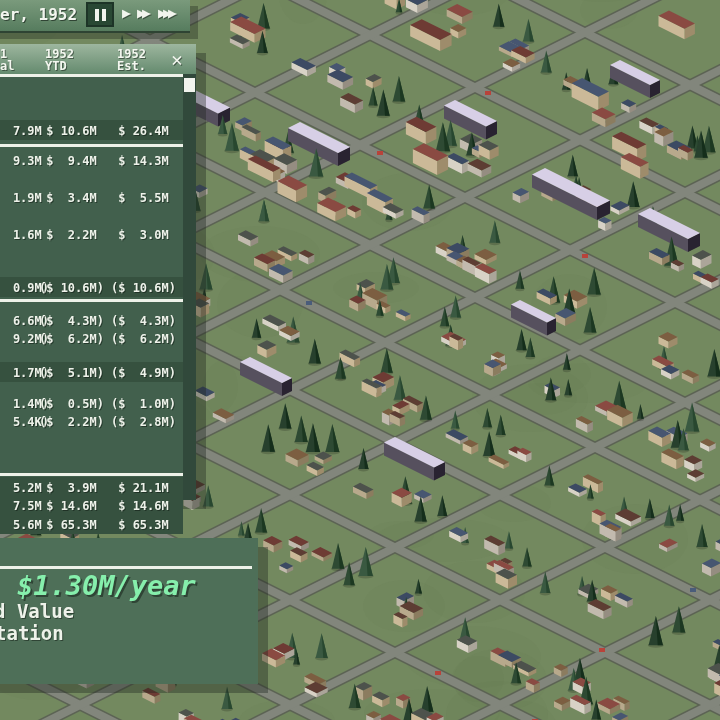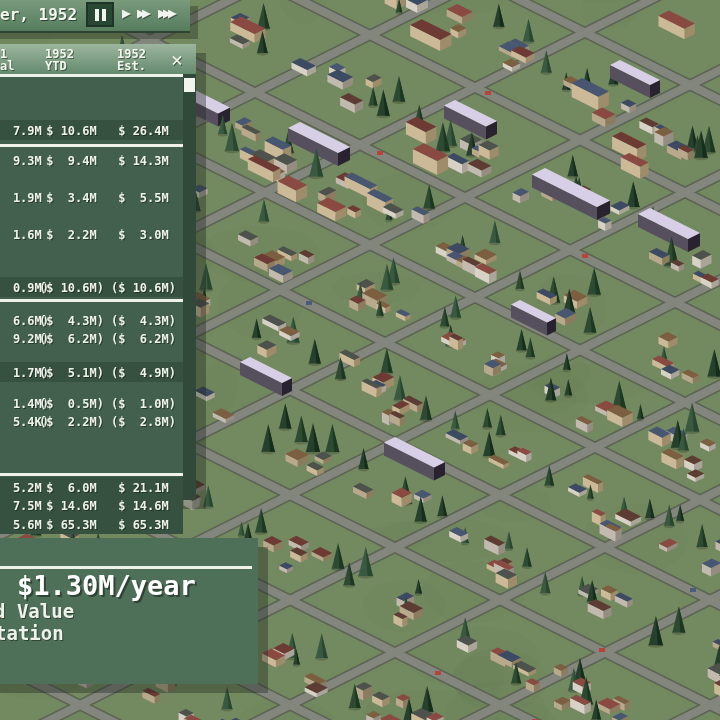--- a/index.html
+++ b/index.html
@@ -46,21 +46,21 @@
     text-shadow:1px 1px 0 rgba(15,25,18,.55);text-align:right;width:66px;}
   .c0{left:43px}.c1{left:98px}.c2{left:170px}
   #scroll-track{position:absolute;left:243px;top:30px;width:13px;height:426px;background:#31493b;}
   #scroll-thumb{position:absolute;left:1px;top:4px;width:11px;height:14px;background:#f2f4ee;}
 
   
   #info-panel{position:absolute;left:-20px;top:538px;width:278px;height:146px;
     background:#4e6f58;box-shadow:10px 9px 0 rgba(30,38,30,.38);}
   #info-rule{position:absolute;left:0;top:28px;width:272px;height:3px;background:#eef2e9;}
   #rate-label{position:absolute;left:37px;top:32px;font-size:27px;font-weight:bold;
-    color:#ffffff;text-shadow:2px 2px 0 rgba(15,25,18,.5);white-space:pre;}
+    color:#86efac;text-shadow:2px 2px 0 rgba(15,25,18,.5);white-space:pre;font-style:italic;}
   .info-line{position:absolute;font-size:19px;font-weight:bold;color:#eef2ea;
     text-shadow:1px 1px 0 rgba(15,25,18,.5);white-space:pre;}
   #info-line2{left:14px;top:62px;} #info-line3{left:15px;top:84px;}
 </style>
 </head>
 <body>
 
 <div id="stage">
 
   <svg id="city-map" viewBox="0 0 720 720" xmlns="http://www.w3.org/2000/svg">
@@ -1939,21 +1939,21 @@
     <span class="cell c2">($  1.0M)</span>
   </div>
         <div class="brow" style="top: 371px;">
     <span class="cell c0">5.4K)</span>
     <span class="cell c1">($  2.2M)</span>
     <span class="cell c2">($  2.8M)</span>
   </div>
         <div class="band" style="top: 433px;"></div>
         <div class="brow" style="top: 437px;">
     <span class="cell c0">5.2M </span>
-    <span class="cell c1"> $  6.0M </span>
+    <span class="cell c1"> $  3.9M </span>
     <span class="cell c2"> $ 21.1M </span>
   </div>
         <div class="band" style="top: 451px;"></div>
         <div class="brow" style="top: 455px;">
     <span class="cell c0">7.5M </span>
     <span class="cell c1"> $ 14.6M </span>
     <span class="cell c2"> $ 14.6M </span>
   </div>
         <div class="band" style="top: 470px;"></div>
         <div class="brow" style="top: 474px;">

